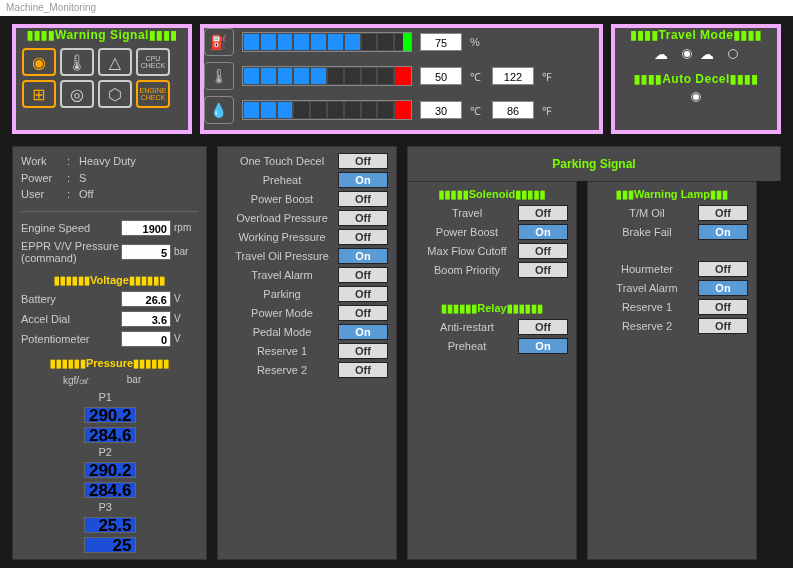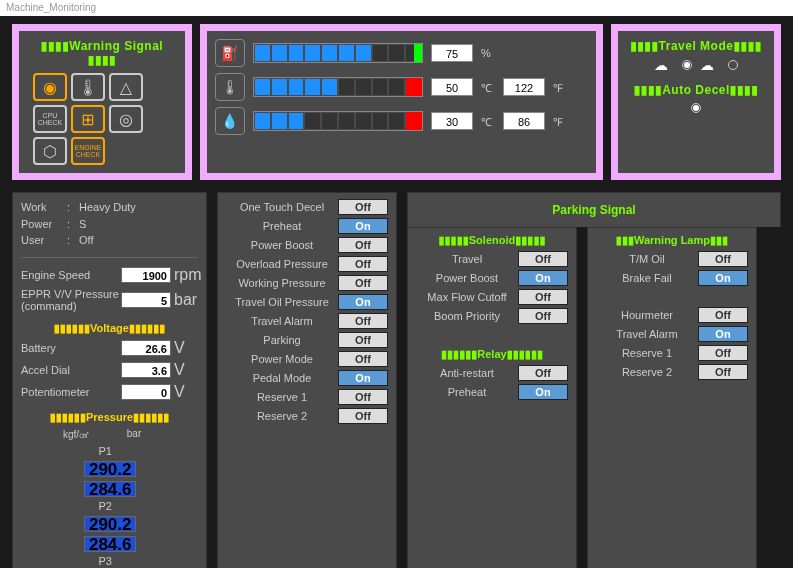--- a/index.html
+++ b/index.html
@@ -1,20 +1,20 @@
 <!DOCTYPE html>
 <html><head>
 <meta charset="utf-8">
 <style>
 * { box-sizing: border-box; margin: 0; padding: 0; }
 body { background: #000; font-family: Arial, sans-serif; font-size: 11px; color: #fff; }
 .window { width: 793px; background: #fff; }
 .titlebar { background: #fff; color: #999; padding: 2px 6px; font-size: 10px; height: 16px; }
 .outer { background: #1a1a1a; padding: 8px 12px 80px 12px; }
-.panel { background: #4a4a4a; border: 7px solid #f0abfc; padding: 8px; }
+.panel { background: #4a4a4a; border: 4px solid #f0abfc; padding: 0; }
 .toprow { display: flex; gap: 8px; margin-bottom: 12px; }
 .warning-sig { width: 180px; }
 .gauges { flex: 1; }
 .modes { width: 170px; }
 .header-green { color: #7CFC00; font-weight: bold; text-align: center; font-size: 12px; letter-spacing: .5px; }
 .dashes { display:inline-block; }
 .icon-grid { display: flex; flex-wrap: wrap; gap: 4px; margin-top: 6px; padding: 0 6px;}
 .icon-box { width: 34px; height: 28px; border: 2px solid #888; border-radius: 4px; display:flex; align-items:center; justify-content:center; font-size:16px; }
 .icon-box.orange { border-color: #FFA500; color: #FFA500; }
 .icon-box.white { border-color: #ccc; color: #ccc; }
@@ -45,21 +45,21 @@
 .col3 { width:170px; }
 .col4 { width:170px; }
 
 .info-line { display:flex; font-size:11px; color:#ccc; line-height:1.5; }
 .info-line .lbl{ width:46px; }
 .info-line .col-sep{ width:12px; }
 
 .field-row { display:flex; align-items:center; margin-top:4px; }
 .field-row .lbl { flex:1; color:#ccc; }
 .field-row .inp { width:50px; height:16px; background:#fff; color:#000; text-align:right; padding-right:3px; line-height:16px; font-weight:bold; border:1px solid #666; font-size:11px; }
-.field-row .u { width:24px; margin-left:3px; color:#ccc; font-size:16px; }
+.field-row .u { width:24px; margin-left:3px; color:#ccc; font-size:10px; }
 
 .sect-hdr-y { color:#FFD700; font-weight:bold; text-align:center; margin:10px 0 4px 0; font-size:11px; }
 .sect-hdr-g { color:#7CFC00; font-weight:bold; text-align:center; margin:0 0 4px 0; font-size:11px; }
 
 .press-hdr { display:flex; color:#ccc; font-size:10px; margin-top:4px; }
 .press-hdr span:nth-child(1){width:26px;}
 .press-hdr span:nth-child(2){width:58px; text-align:center;}
 .press-hdr span:nth-child(3){width:58px; text-align:center;}
 .press-row{ display:flex; align-items:center; margin-top:3px; gap:4px;flex-direction:column;}
 .press-row .pl{ width:22px; color:#ccc;}

